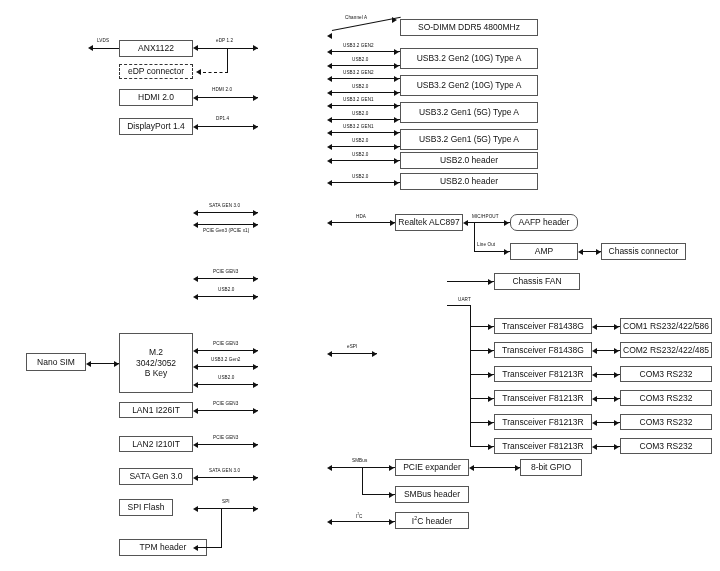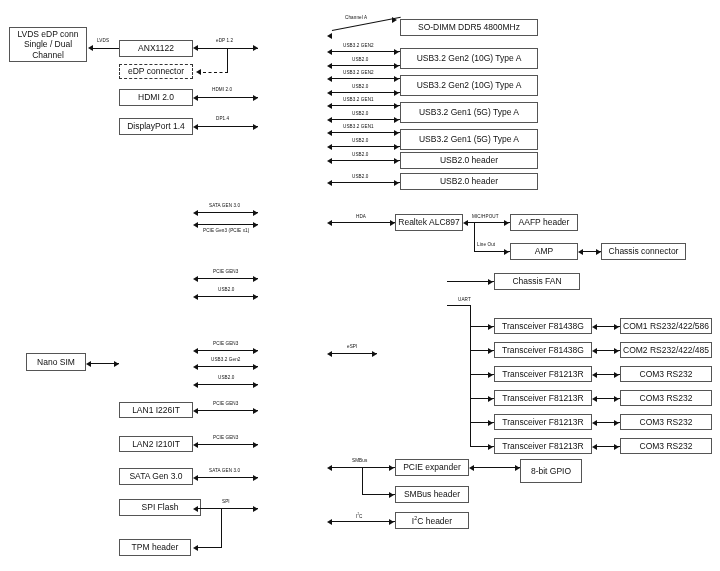--- a/index.html
+++ b/index.html
@@ -22,66 +22,66 @@
   .ar-r{border-top:3.2px solid transparent;border-bottom:3.2px solid transparent;border-left:5.5px solid #111;}
   sup{font-size:0.62em;vertical-align:super;}
 </style>
 </head>
 <body>
 
 <div id="canvas">
 
 
 
-  <div class="box multi" style="left:9px;top:27px;width:78px;height:35px;">
-    <span>LVDS eDP conn</span>
-    <span>Single / Dual</span>
-    <span>Channel</span>
+
+  <div class="box" style="left:119px;top:40px;width:74px;height:17px;">ANX1122</div>
+
+  <div class="box dashed" style="left:119px;top:64px;width:74px;height:15px;">eDP connector</div>
+
+  <div class="box" style="left:119px;top:89px;width:74px;height:17px;">HDMI 2.0</div>
+
+  <div class="box" style="left:119px;top:118px;width:74px;height:17px;">DisplayPort 1.4</div>
+
+
+
+  <div class="box multi" style="left:119px;top:333px;width:74px;height:60px;">
+    <span>M.2</span>
+    <span>3042/3052</span>
+    <span>B Key</span>
   </div>
 
-  <div class="box" style="left:119px;top:40px;width:74px;height:17px;">ANX1122</div>
-
-  <div class="box dashed" style="left:119px;top:64px;width:74px;height:15px;">eDP connector</div>
-
-  <div class="box" style="left:119px;top:89px;width:74px;height:17px;">HDMI 2.0</div>
-
-  <div class="box" style="left:119px;top:118px;width:74px;height:17px;">DisplayPort 1.4</div>
-
-
-
-
   <div class="box" style="left:26px;top:353px;width:60px;height:18px;">Nano SIM</div>
 
   <div class="box" style="left:119px;top:402px;width:74px;height:16px;" style2="">LAN1 I226IT</div>
 
   <div class="box" style="left:119px;top:436px;width:74px;height:16px;">LAN2 I210IT</div>
 
   <div class="box" style="left:119px;top:468px;width:74px;height:17px;">SATA Gen 3.0</div>
 
-  <div class="box" style="left:119px;top:499px;width:82px;height:17px;">SPI Flash</div>
-
-  <div class="box" style="left:119px;top:539px;width:72px;height:17px;">TPM header</div>
+  <div class="box" style="left:119px;top:499px;width:54px;height:17px;">SPI Flash</div>
+
+  <div class="box" style="left:119px;top:539px;width:88px;height:17px;">TPM header</div>
 
   <div class="box" style="left:400px;top:19px;width:138px;height:17px;">SO-DIMM DDR5 4800MHz</div>
 
   <div class="box" style="left:400px;top:48px;width:138px;height:21px;">USB3.2 Gen2 (10G) Type A</div>
 
   <div class="box" style="left:400px;top:75px;width:138px;height:21px;">USB3.2 Gen2 (10G) Type A</div>
 
   <div class="box" style="left:400px;top:102px;width:138px;height:21px;">USB3.2 Gen1 (5G) Type A</div>
 
   <div class="box" style="left:400px;top:129px;width:138px;height:21px;">USB3.2 Gen1 (5G) Type A</div>
 
   <div class="box" style="left:400px;top:152px;width:138px;height:17px;">USB2.0 header</div>
 
   <div class="box" style="left:400px;top:173px;width:138px;height:17px;">USB2.0 header</div>
 
   <div class="box" style="left:395px;top:214px;width:68px;height:17px;">Realtek ALC897</div>
 
-  <div class="box" style="left:510px;top:214px;width:68px;height:17px;">AAFP header</div>
+  <div class="box" style="left:510px;top:214px;width:68px;height:17px;border-radius:7px;">AAFP header</div>
 
   <div class="box" style="left:510px;top:243px;width:68px;height:17px;">AMP</div>
 
   <div class="box" style="left:601px;top:243px;width:85px;height:17px;">Chassis connector</div>
 
   <div class="box" style="left:494px;top:273px;width:86px;height:17px;">Chassis FAN</div>
 
   <div class="box" style="left:494px;top:318px;width:98px;height:16px;">Transceiver F81438G</div>
   <div class="box" style="left:494px;top:342px;width:98px;height:16px;">Transceiver F81438G</div>
   <div class="box" style="left:494px;top:366px;width:98px;height:16px;">Transceiver F81213R</div>
@@ -93,21 +93,21 @@
   <div class="box" style="left:620px;top:342px;width:92px;height:16px;">COM2 RS232/422/485</div>
   <div class="box" style="left:620px;top:366px;width:92px;height:16px;">COM3 RS232</div>
   <div class="box" style="left:620px;top:390px;width:92px;height:16px;">COM3 RS232</div>
   <div class="box" style="left:620px;top:414px;width:92px;height:16px;">COM3 RS232</div>
   <div class="box" style="left:620px;top:438px;width:92px;height:16px;">COM3 RS232</div>
 
   <div class="box" style="left:395px;top:459px;width:74px;height:17px;">PCIE expander</div>
 
   <div class="box" style="left:395px;top:486px;width:74px;height:17px;">SMBus header</div>
 
-  <div class="box" style="left:520px;top:459px;width:62px;height:24px;">8-bit GPIO</div>
+  <div class="box" style="left:520px;top:459px;width:62px;height:17px;">8-bit GPIO</div>
 
   <div class="box" style="left:395px;top:512px;width:74px;height:17px;">
     <span><span>I</span><sup>2</sup><span>C header</span></span>
   </div>
 
   <div class="ln hln" style="left:93px;top:47.5px;width:26px;"></div>
   <div class="ar ar-l" style="left:88px;top:45px;"></div>
   <div class="lbl" style="left:97px;top:38px;">LVDS</div>
 
   <div class="ln hln" style="left:198px;top:47.5px;width:60px;"></div>

